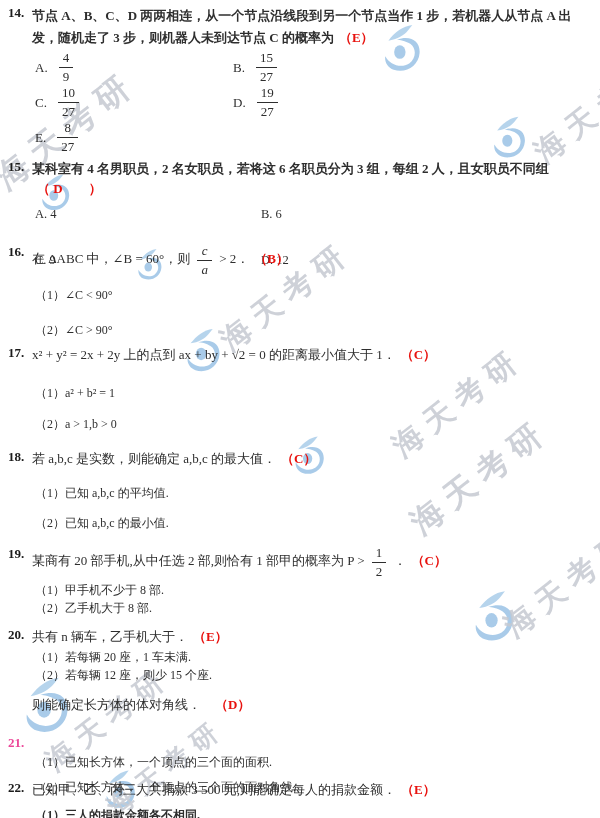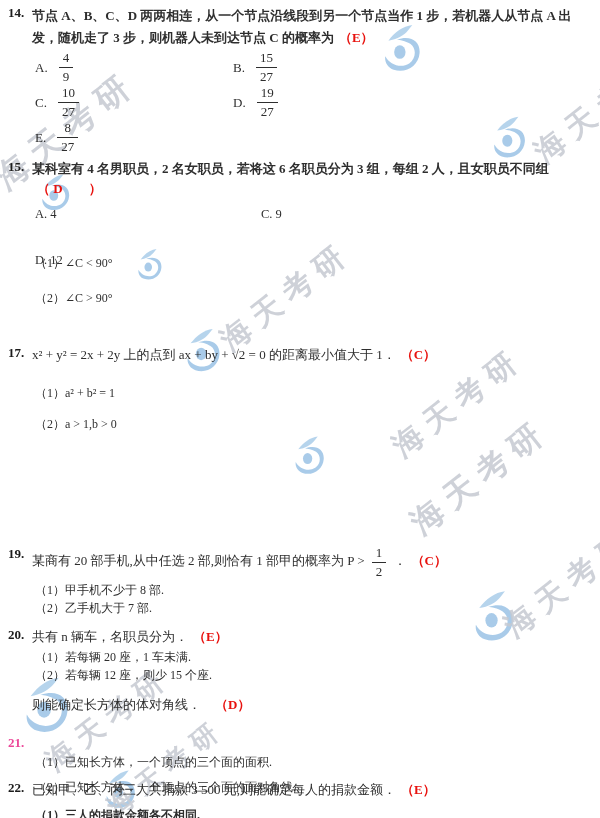--- a/index.html
+++ b/index.html
@@ -150,63 +150,85 @@
 
   <section class="q" style="top:159px">
     <div class="qrow">
       <span class="qnum">15.</span>
       <div class="stem tight bold">
         <span>某科室有 4 名男职员，2 名女职员，若将这 6 名职员分为 3 组，每组 2 人，且女职员不同组</span><span class="ans">（ D　　）</span>
       </div>
     </div>
     <div class="optgrid plain">
       <div class="opt">A. 4</div>
+      <div class="opt">B. 6</div>
       <div class="opt">C. 9</div>
       <div class="opt">D. 12</div>
     </div>
   </section>
 
   <section class="q" style="top:244px">
+    <div class="qrow">
+      <span class="qnum">16.</span>
+      <div class="stem">
+        <span>在 ΔABC 中，∠B = 60°，则</span>
+        <span class="frac">
+            <span class="num ital">c</span>
+            <span class="den ital">a</span>
+          </span>
+        <span>&gt; 2．</span><span class="ans">（B）</span>
+      </div>
+    </div>
     <div class="cond" style="margin-top:11px">（1）∠C &lt; 90°</div>
     <div class="cond" style="margin-top:18px">（2）∠C &gt; 90°</div>
   </section>
 
   <section class="q" style="top:345px">
     <div class="qrow">
       <span class="qnum">17.</span>
       <div class="stem tight">
         <span>x² + y² = 2x + 2y 上的点到 ax + by + √2 = 0 的距离最小值大于 1．</span><span class="ans">（C）</span>
       </div>
     </div>
     <div class="cond" style="margin-top:20px">（1）a² + b² = 1</div>
     <div class="cond" style="margin-top:14px">（2）a &gt; 1,b &gt; 0</div>
   </section>
 
+  <section class="q" style="top:449px">
+    <div class="qrow">
+      <span class="qnum">18.</span>
+      <div class="stem tight">
+        <span>若 a,b,c 是实数，则能确定 a,b,c 的最大值．</span><span class="ans">（C）</span>
+      </div>
+    </div>
+    <div class="cond" style="margin-top:16px">（1）已知 a,b,c 的平均值.</div>
+    <div class="cond" style="margin-top:13px">（2）已知 a,b,c 的最小值.</div>
+  </section>
 
   <section class="q" style="top:546px">
     <div class="qrow">
       <span class="qnum">19.</span>
       <div class="stem">
         <span>某商有 20 部手机,从中任选 2 部,则恰有 1 部甲的概率为 P &gt;</span>
         <span class="frac">
             <span class="num">1</span>
             <span class="den">2</span>
           </span>
         <span>．</span><span class="ans">（C）</span>
       </div>
     </div>
     <div class="cond" style="margin-top:4px">（1）甲手机不少于 8 部.</div>
-    <div class="cond" style="margin-top:1px">（2）乙手机大于 7 部.</div>
+    <div class="cond" style="margin-top:1px">（2）乙手机大于 8 部.</div>
   </section>
 
   <section class="q" style="top:627px">
     <div class="qrow">
       <span class="qnum">20.</span>
       <div class="stem tight">
-        <span>共有 n 辆车，名职员分为．</span><span class="ans">（E）</span>
+        <span>共有 n 辆车，乙手机大于．</span><span class="ans">（E）</span>
       </div>
     </div>
     <div class="cond" style="margin-top:2px">（1）若每辆 20 座，1 车未满.</div>
     <div class="cond" style="margin-top:1px">（2）若每辆 12 座，则少 15 个座.</div>
   </section>
 
   <section class="q" style="top:695px">
     <div class="qrow">
       <span class="qnum red">21.</span>
       <div class="stem tight">

